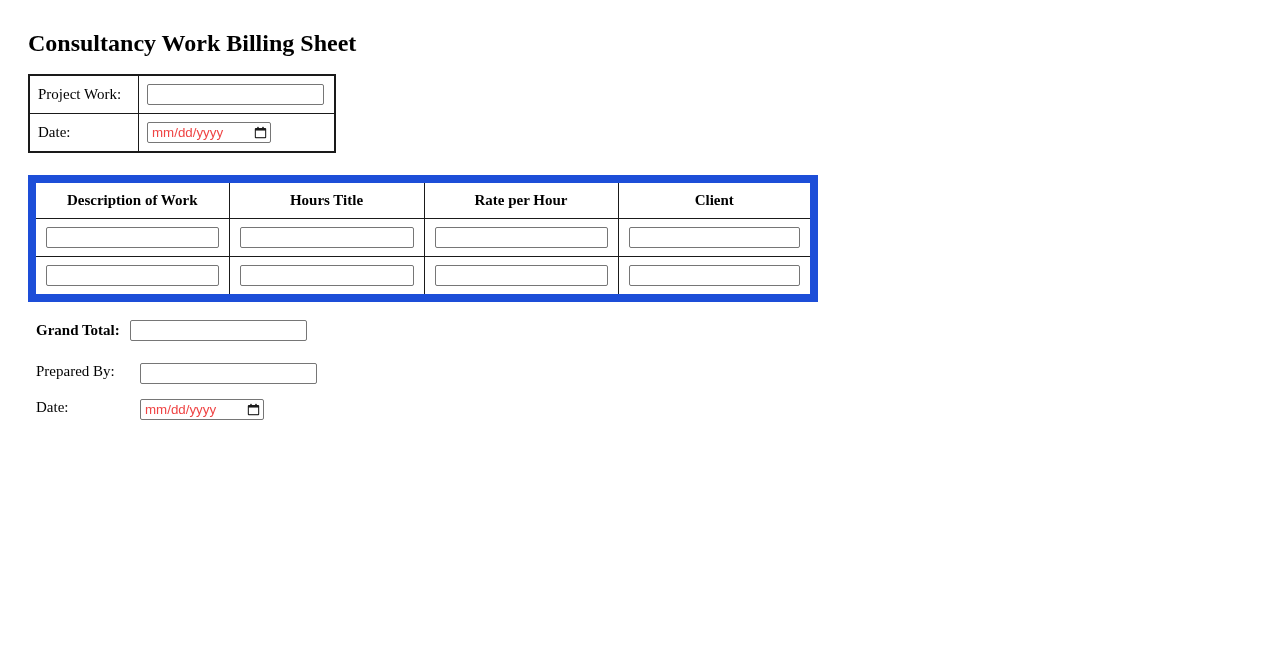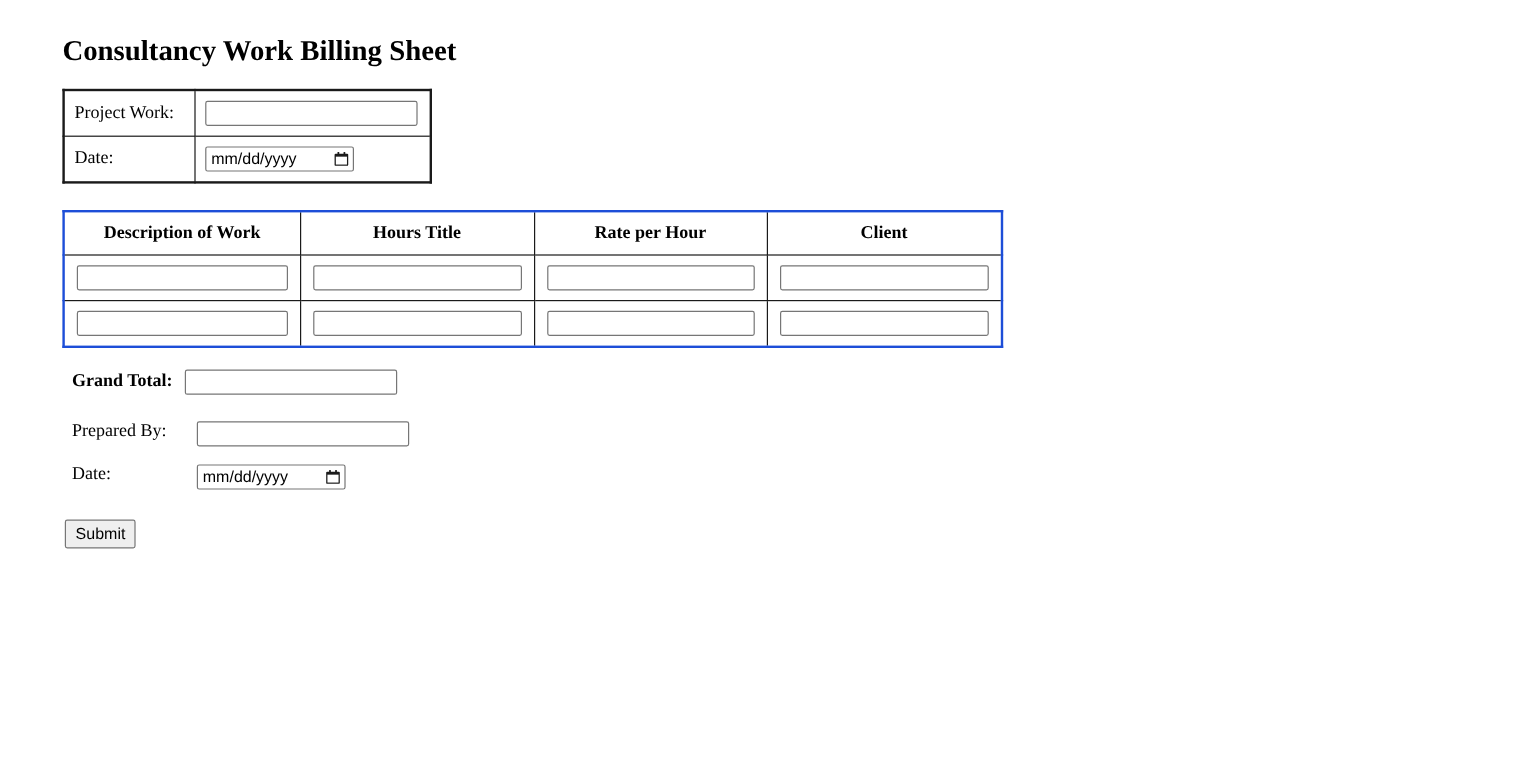--- a/index.html
+++ b/index.html
@@ -10,21 +10,20 @@
   body {
     width: 1278px;
     height: 650px;
     font-family: "Liberation Serif", "DejaVu Serif", serif;
     color: #000000;
     overflow: hidden;
   }
   .page {
     padding: 8px 8px 8px 28px;
     box-sizing: border-box;
-    margin-left: 24px;
   }
   h1.page-title {
     font-family: "Liberation Serif", "DejaVu Serif", serif;
     font-size: 24px;
     font-weight: bold;
     margin: 22px 0 18px 0;
     padding: 0;
     line-height: 1.1;
     letter-spacing: 0;
   }
@@ -50,21 +49,21 @@
     justify-content: space-between;
     border: 1px solid #767676;
     border-radius: 2px;
     background: #fff;
     box-sizing: border-box;
     height: 21px;
     width: 124px;
     padding: 1px 3px 1px 4px;
     font-family: "Liberation Sans", "DejaVu Sans", sans-serif;
     font-size: 13.333px;
-    color: #000000;
+    color: #ef4444;
     vertical-align: middle;
     cursor: text;
   }
   .datefield .dtxt {
     letter-spacing: 0px;
     white-space: nowrap;
   }
   .cal-icon {
     width: 13px;
     height: 13px;
@@ -92,21 +91,21 @@
     width: 92px;
     white-space: nowrap;
   }
   table.info-table td.fld {
     width: 179px;
   }
 
   
   table.work-table {
     border-collapse: collapse;
-    border: 2px solid #1d4ed8;
+    border: 8px solid #1d4ed8;
     table-layout: fixed;
     width: 782px;
     margin: 0 0 18px 0;
   }
   table.work-table th,
   table.work-table td {
     border: 1px solid #1a1a1a;
     background: #fff;
     vertical-align: middle;
   }
@@ -267,17 +266,14 @@
         <svg class="cal-icon" viewBox="0 0 16 16">
           <rect x="1" y="2.5" width="14" height="12.5" rx="1.2" fill="#1b1b1b"></rect>
           <rect x="2.3" y="5.6" width="11.4" height="8.1" fill="#ffffff"></rect>
           <rect x="4" y="0.8" width="1.8" height="3.2" rx="0.6" fill="#1b1b1b"></rect>
           <rect x="10.2" y="0.8" width="1.8" height="3.2" rx="0.6" fill="#1b1b1b"></rect>
         </svg>
       </span>
     </div>
   </div>
 
-  <div class="submit-wrap">
-    <button class="submit-btn" type="button">Submit</button>
-  </div>
 
 </div>
 
 </body></html>

